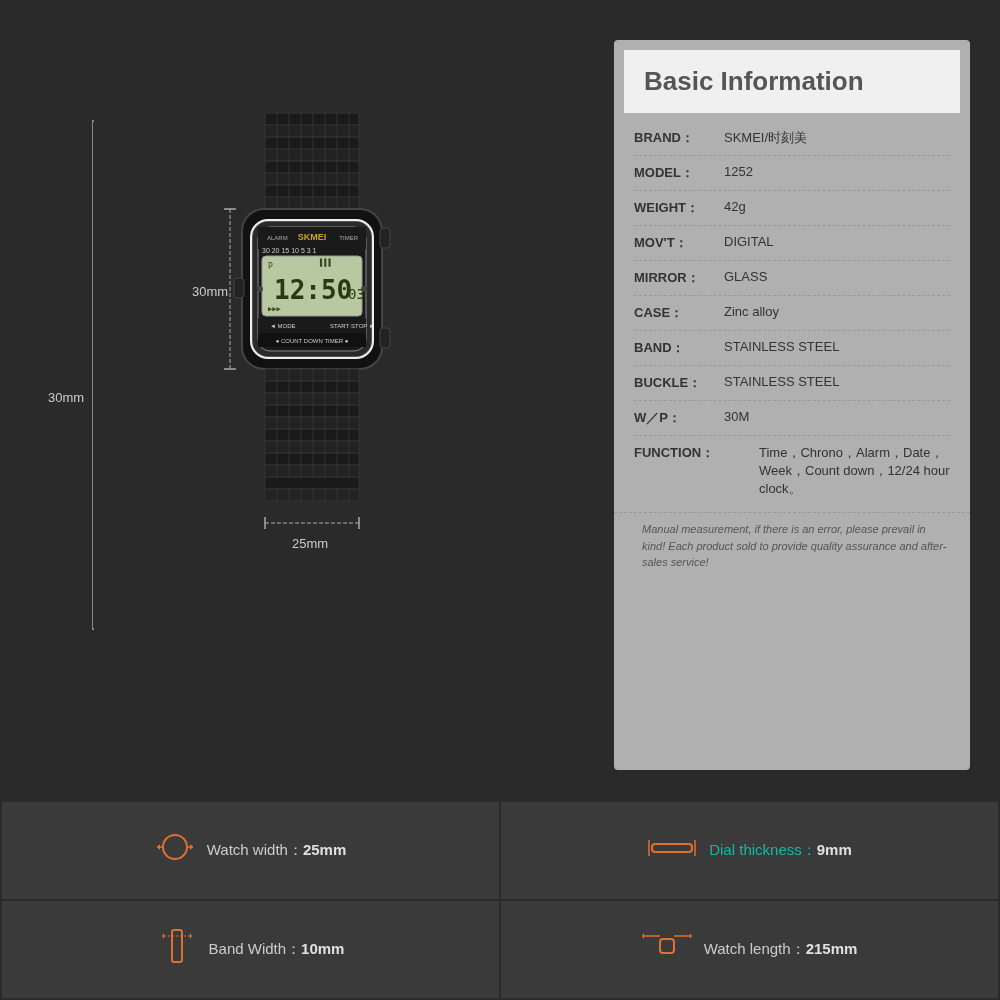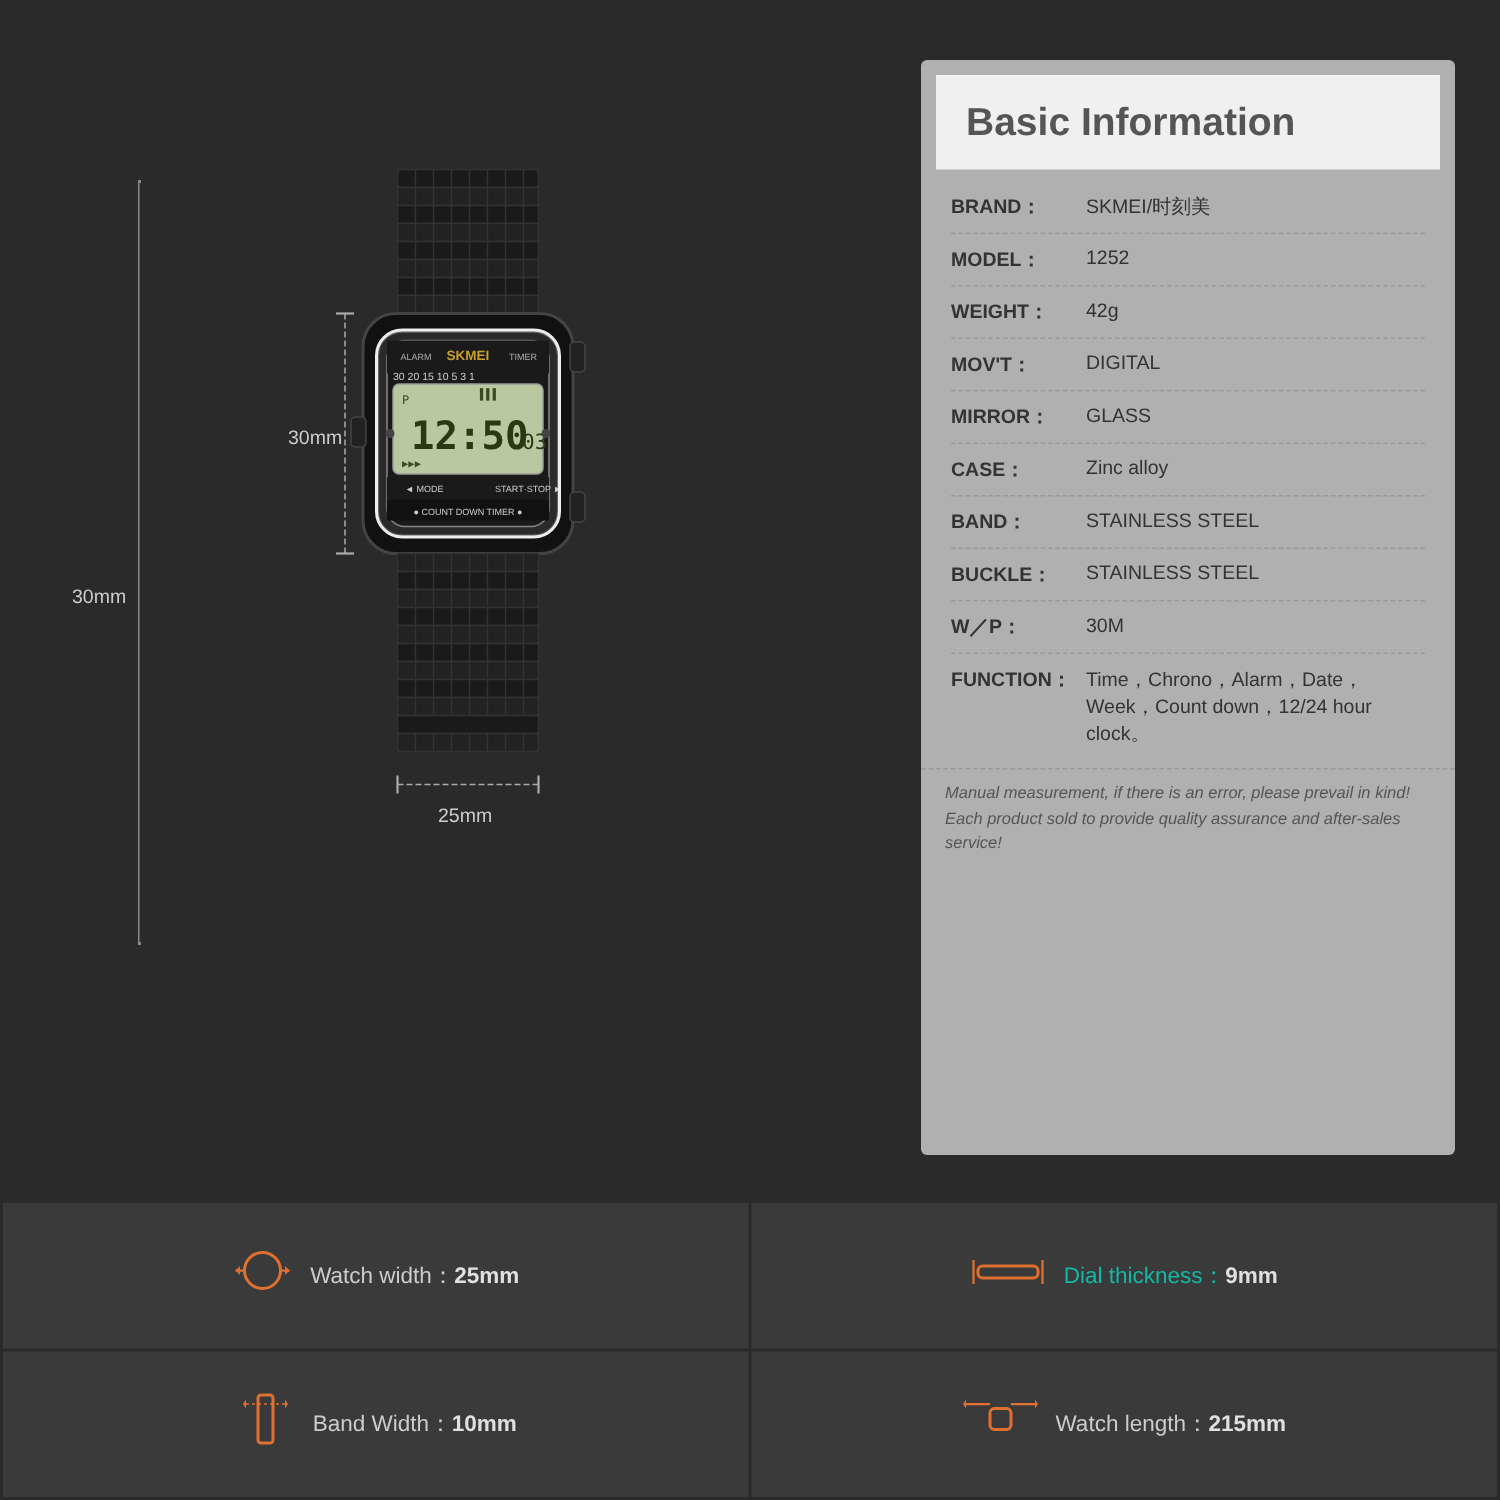--- a/index.html
+++ b/index.html
@@ -65,36 +65,37 @@
     .info-row {
       display: flex;
       align-items: flex-start;
       padding: 8px 0;
       border-bottom: 1px dashed #999;
       font-size: 13px;
     }
 
     .info-row:last-child {
       border-bottom: none;
+      gap: 35px;
     }
 
     .info-label {
       font-weight: bold;
       color: #333;
       min-width: 90px;
       font-size: 13px;
     }
 
     .info-value {
       color: #333;
       font-size: 13px;
     }
 
     .info-disclaimer {
-      padding: 8px 20px 10px 16px;
+      padding: 8px 20px 10px 28px;
       border-top: 1px dashed #999;
       margin: 0 0 8px 0;
     }
 
     .info-disclaimer-text {
       font-size: 11px;
       color: #555;
       line-height: 1.5;
       font-style: italic;
     }

